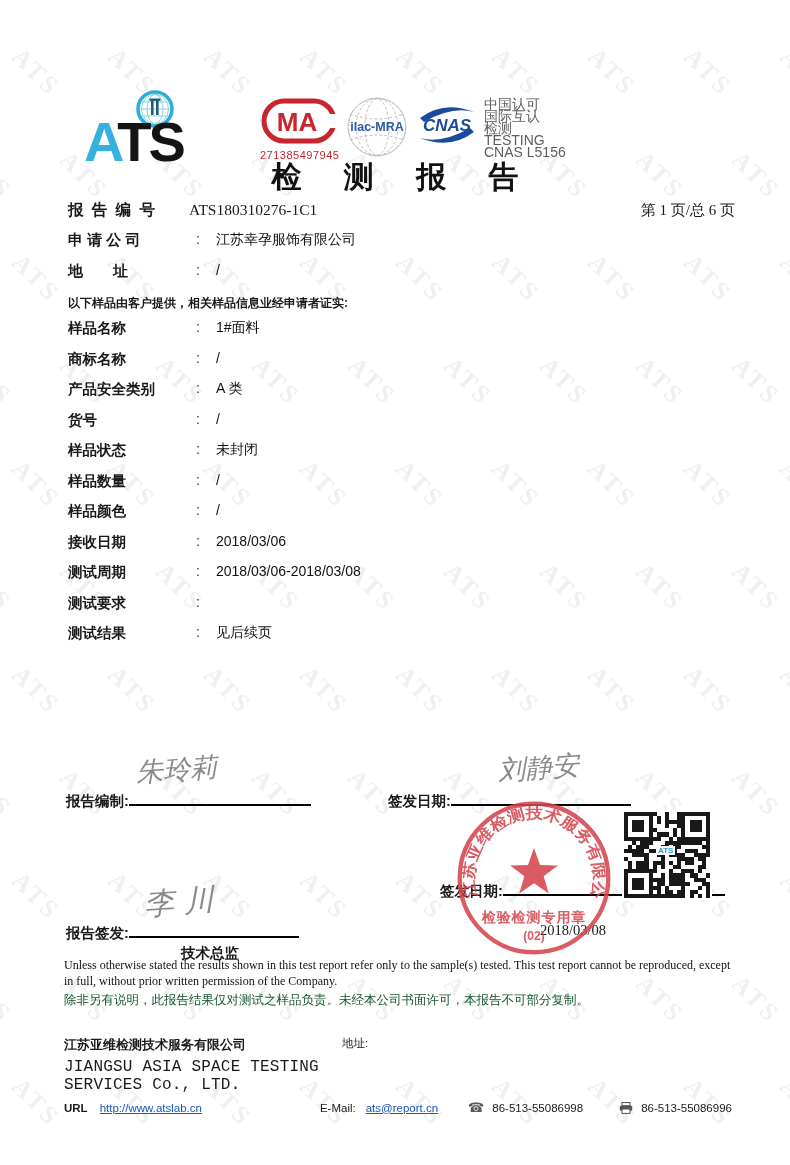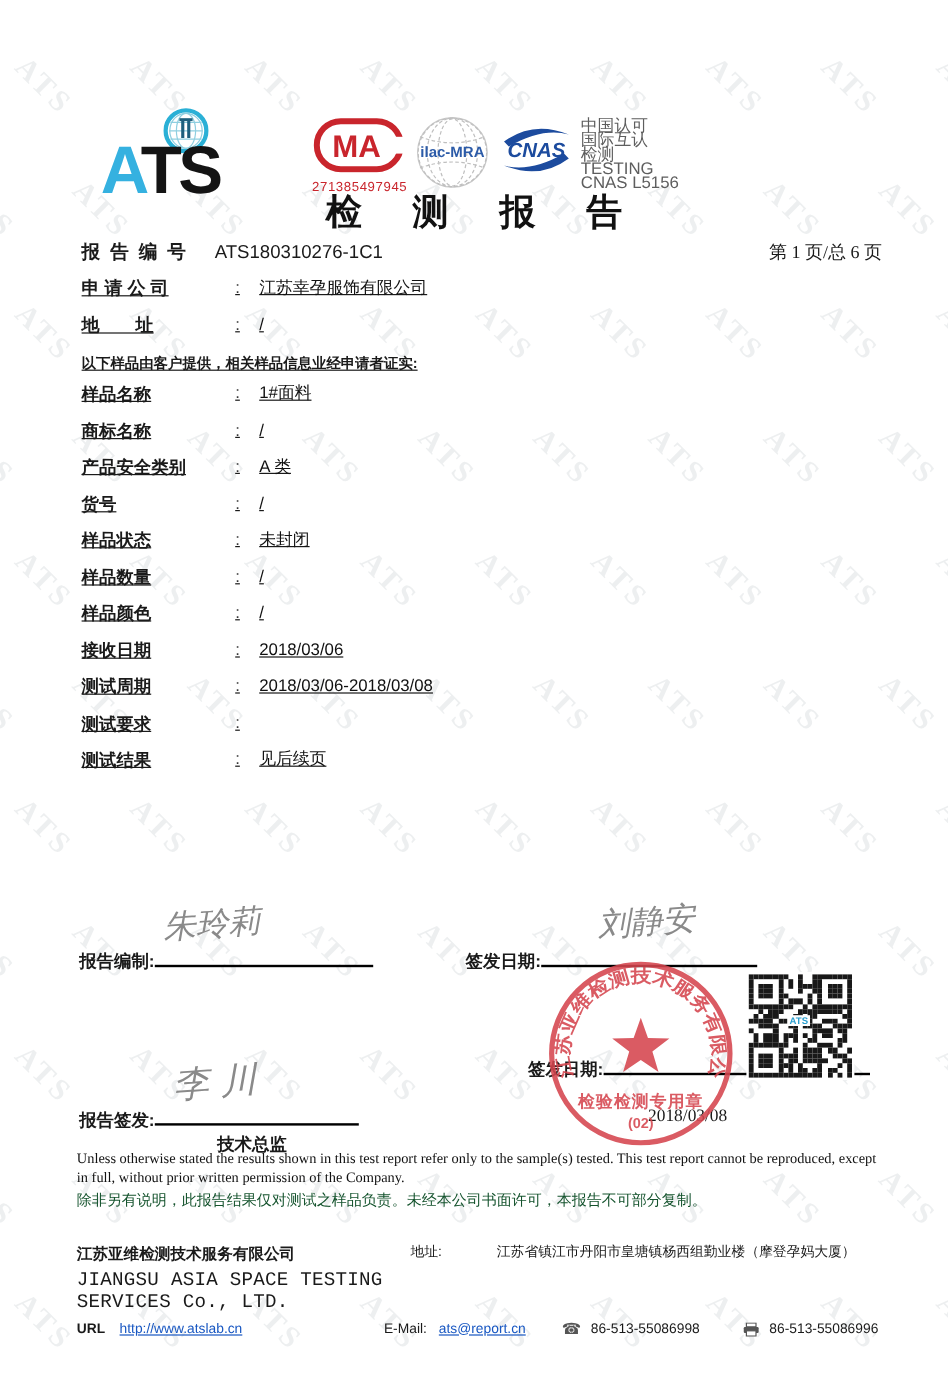--- a/index.html
+++ b/index.html
@@ -35,25 +35,25 @@
   .cert-text { left:484px; top:98px; font-size:14px; line-height:12px; color:#5e5e5e; }
 
   .report-title {
     left:0; top:157px; width:100%; text-align:center;
     font-size:30px; font-weight:bold; letter-spacing:17px; text-indent:17px; color:#111;
   }
 
   
   .repno-row { left:68px; top:200px; width:667px; display:flex; align-items:baseline; }
   .repno-label { font-weight:bold; font-size:15.5px; letter-spacing:2px; }
-  .repno-value { font-family:Liberation Sans, sans-serif; font-size:15.5px; margin-left:22px; }
+  .repno-value { font-family:Liberation Serif, serif; font-size:15.5px; margin-left:32px; }
   .page-info { margin-left:auto; font-family:"Liberation Serif", serif; font-size:15px; }
 
   
-  .content { left:68px; top:231px; width:670px;text-decoration:underline; }
+  .content { left:68px; top:231px; width:670px; }
   .kv-row { display:flex; align-items:flex-start; min-height:30.5px; }
   .kv-label { flex:0 0 128px; font-weight:bold; font-size:14.5px; white-space:pre; }
   .kv-colon { flex:0 0 20px; font-size:14px; color:#333; }
   .kv-value { font-size:14px; color:#111; }
   .kv-value.justify { width:518px; text-align:justify; line-height:31px; }
   .declare { font-weight:bold; font-size:12px; margin:3px 0 7px 0; }
   .row-applicant .kv-label, .row-address .kv-label { font-size:15px; letter-spacing:0; }
 
   
   .sigline { display:inline-block; border-bottom:2px solid #000; height:16px; vertical-align:baseline; }
@@ -827,21 +827,20 @@
 
   <div class="layer footer">
     <div class="footer-top">
       <div class="f-left">
         <div class="f-company-zh">江苏亚维检测技术服务有限公司</div>
         <div class="f-company-en">JIANGSU ASIA SPACE TESTING SERVICES Co., LTD.</div>
       </div>
       <div class="f-right">
         <div class="f-addr-row">
           <span class="f-addr-label">地址:</span>
-          <span class="f-addr-val">江苏省镇江市丹阳市皇塘镇杨西组勤业楼（摩登孕妈大厦）</span>
         </div>
       </div>
     </div>
     <div class="footer-bottom">
       <span class="f-url-label">URL</span>
       <a class="f-link" href="#">http://www.atslab.cn</a>
       <span class="f-email-label">E-Mail:</span>
       <a class="f-link" href="#">ats@report.cn</a>
       <span class="f-phone">
         <span class="gray-ic">☎</span>

